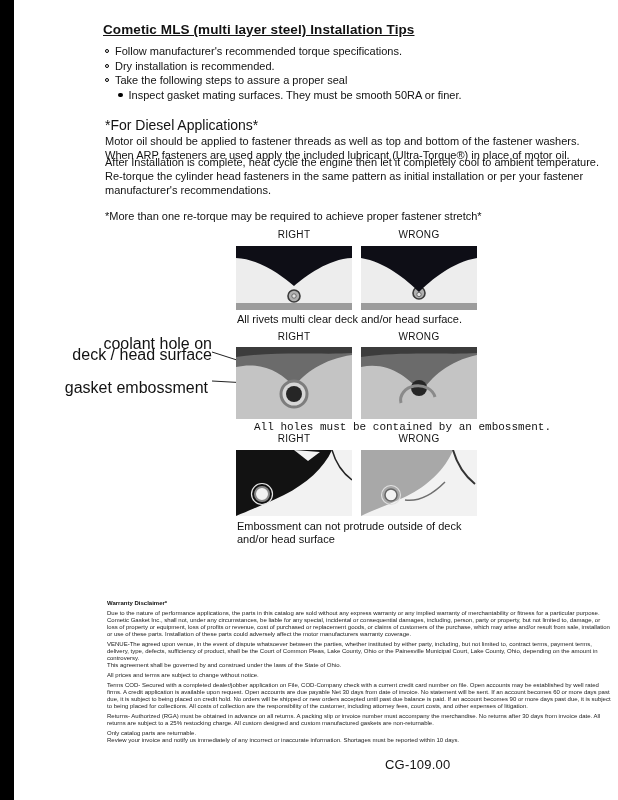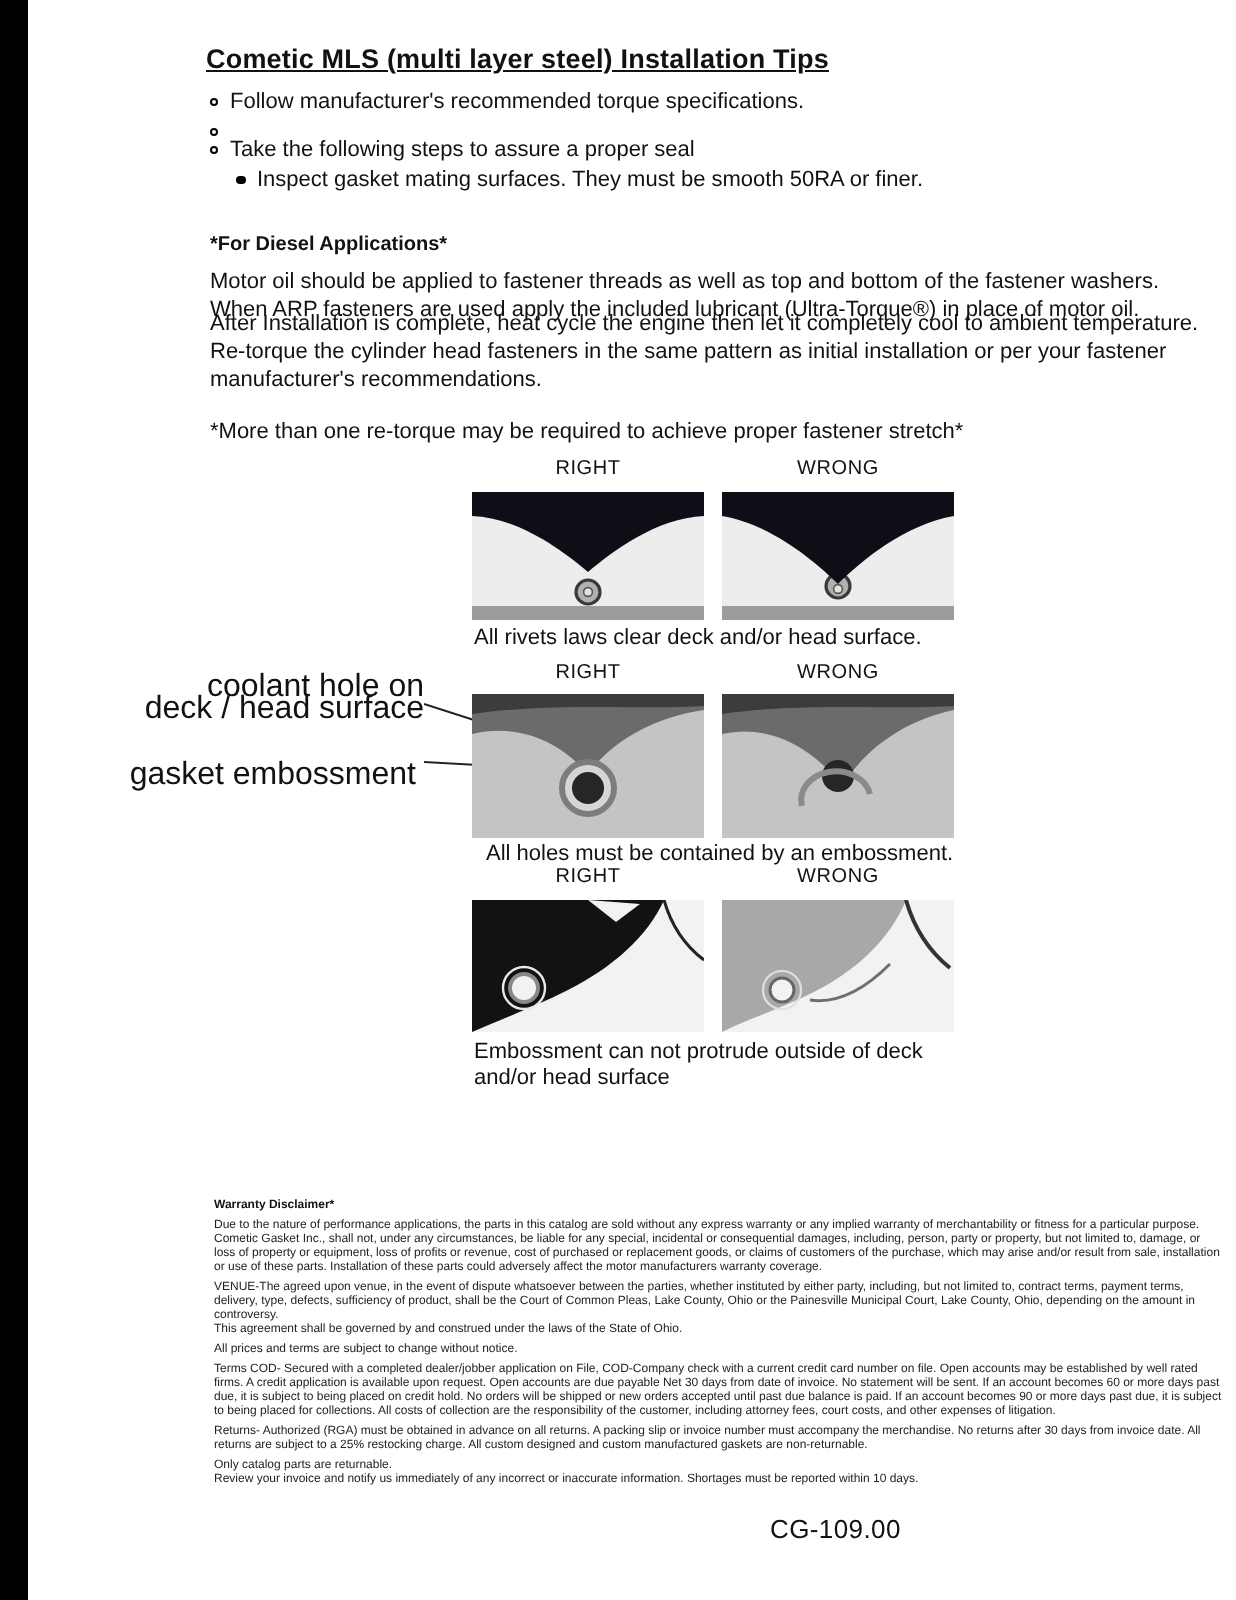--- a/index.html
+++ b/index.html
@@ -16,41 +16,41 @@
     font-size:13.5px; font-weight:bold; text-decoration:underline;
     letter-spacing:.1px;
   }
 
   .tips { position:absolute; left:105px; top:45px; width:500px; font-size:11px; line-height:13px; }
   .tip-row { display:flex; align-items:flex-start; margin-bottom:1.5px;text-align:right; }
   .tip-row.sub { margin-left:13px; }
   .marker-circle { width:4px; height:4px; border:1px solid #000; border-radius:50%; margin:4px 6px 0 0; flex:none; }
   .marker-dot { width:4.5px; height:4.5px; background:#000; border-radius:50%; margin:4px 6px 0 0; flex:none; }
 
-  .diesel-heading { position:absolute; left:105px; top:117px; font-size:10px; font-weight:bold; }
+  .diesel-heading { position:absolute; left:105px; top:117px; font-size:14px; font-weight:normal; }
   .body-par { position:absolute; left:105px; width:500px; font-size:11px; line-height:14px; }
   .p1 { top:134px; }
   .p2 { top:155px; }
   .note { top:209px; }
 
   .col-head { position:absolute; width:116px; text-align:center; font-size:10px; letter-spacing:.3px; }
   .diag-img { position:absolute; width:116px; overflow:hidden; }
   .diag-img svg { display:block; width:100%; height:100%; }
   .caption { position:absolute; font-size:11px; line-height:13px; }
   .pre { white-space:pre-line; }
 
   
   .h1r { left:236px; top:229px; } .h1w { left:361px; top:229px; }
   .i1r { left:236px; top:246px; height:64px; } .i1w { left:361px; top:246px; height:64px; }
   .cap1 { left:237px; top:313px; }
 
   
   .h2r { left:236px; top:331px; } .h2w { left:361px; top:331px; }
   .i2r { left:236px; top:347px; height:72px; } .i2w { left:361px; top:347px; height:72px; }
-  .cap2 { left:243px; top:421px; }
+  .cap2 { left:254px; top:421px;font-family:Liberation Mono, monospace; }
   .annot { position:absolute; font-size:16px; line-height:11px; text-align:right; }
   .an1 { right:406px; top:338px; }
   .an2 { right:410px; top:382px; }
   .leader-lines { position:absolute; left:212px; top:344px; width:80px; height:48px; }
 
   
   .h3r { left:236px; top:433px; } .h3w { left:361px; top:433px; }
   .i3r { left:236px; top:450px; height:66px; } .i3w { left:361px; top:450px; height:66px; }
   .cap3 { left:237px; top:520px; }
 
@@ -69,20 +69,21 @@
 
   <div class="title">Cometic MLS (multi layer steel) Installation Tips</div>
 
   <div class="tips">
     <div class="tip-row">
       <span class="marker-circle"></span>
       <span>Follow manufacturer's recommended torque specifications.</span>
     </div>
     <div class="tip-row">
       <span class="marker-circle"></span>
+      <span>Dry installation is recommended.</span>
     </div>
     <div class="tip-row">
       <span class="marker-circle"></span>
       <span>Take the following steps to assure a proper seal</span>
     </div>
     <div class="tip-row sub">
       <span class="marker-dot"></span>
       <span>Inspect gasket mating surfaces.  They must be smooth 50RA or finer.</span>
     </div>
   </div>
@@ -105,21 +106,21 @@
   </div>
   <div class="diag-img i1w">
     <svg viewBox="0 0 116 64" preserveAspectRatio="none">
       <rect width="116" height="64" fill="#ededed"></rect>
       <rect y="57" width="116" height="7" fill="#9c9c9c"></rect>
       <circle cx="58" cy="47" r="6" fill="#b0b0b0" stroke="#3a3a3a" stroke-width="1.6"></circle>
       <path d="M0,0 H116 V12 C92,16 70,34 58,46 C46,34 24,16 0,12 Z" fill="#0e0e16"></path>
       <circle cx="58" cy="48.5" r="2.2" fill="#e2e2e2" stroke="#555" stroke-width="0.8"></circle>
     </svg>
   </div>
-  <div class="caption cap1">All rivets laws clear deck and/or head surface.</div>
+  <div class="caption cap1">All rivets multi clear deck and/or head surface.</div>
 
   <div class="col-head h2r">RIGHT</div>
   <div class="col-head h2w">WRONG</div>
   <div class="annot an1 pre">coolant hole on
 deck / head surface</div>
   <div class="annot an2">gasket embossment</div>
   <svg class="leader-lines" viewBox="0 0 80 48">
     <line x1="0" y1="8" x2="56" y2="26" stroke="#222" stroke-width="1"></line>
     <line x1="0" y1="37" x2="72" y2="41" stroke="#222" stroke-width="1"></line>
   </svg>

